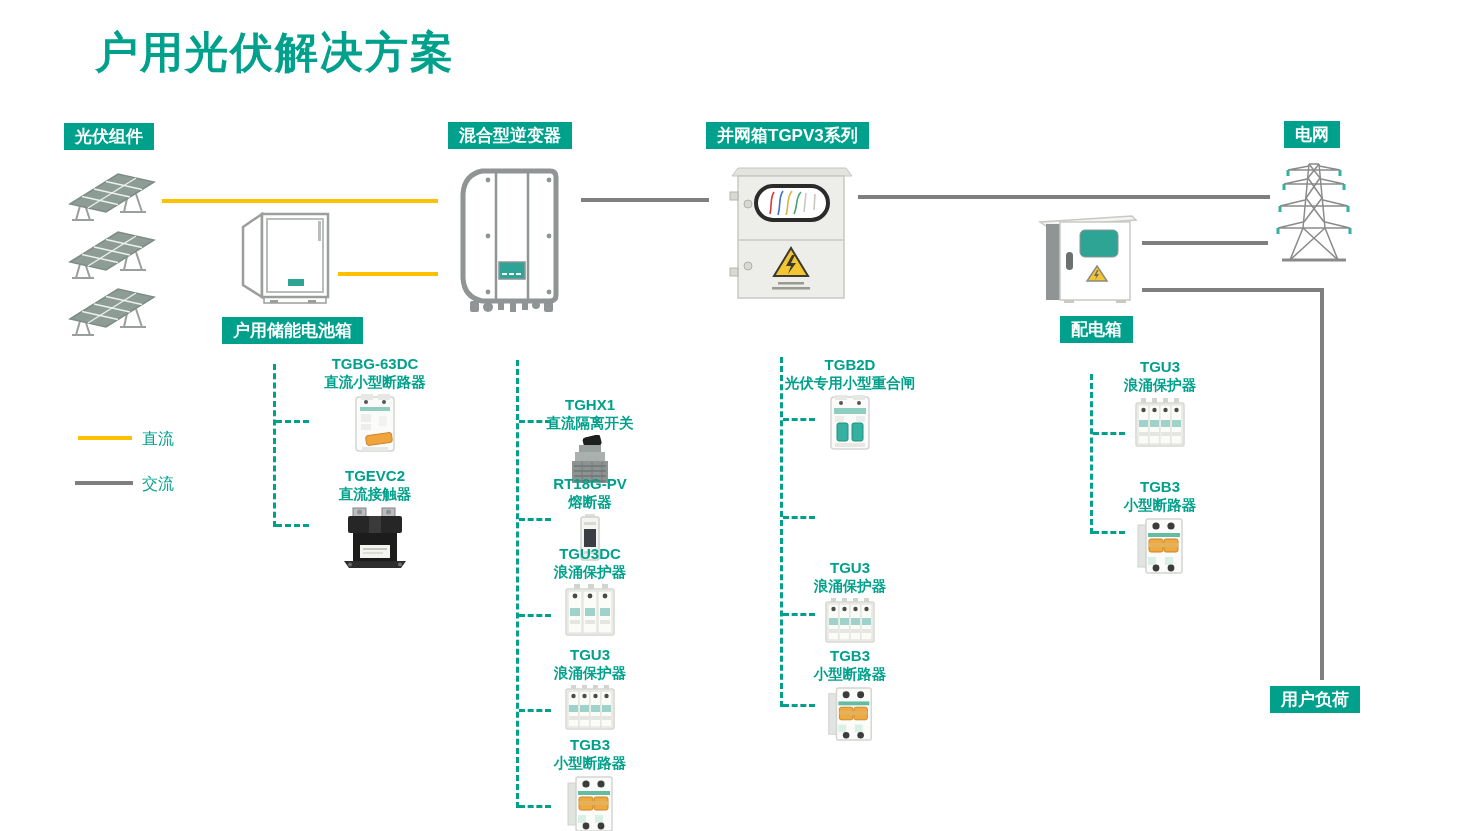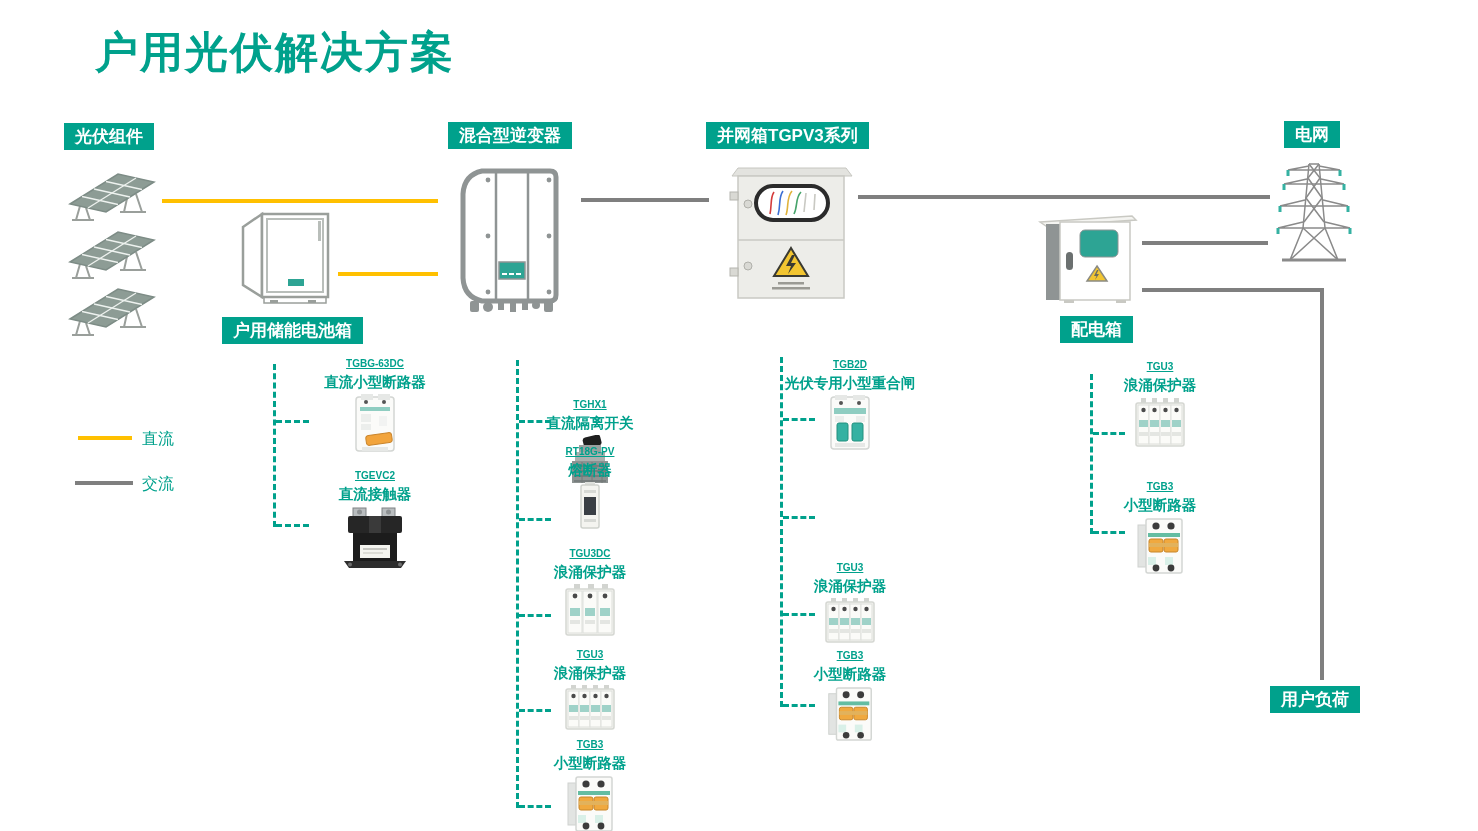--- a/index.html
+++ b/index.html
@@ -19,21 +19,21 @@
 
   .hline{position:absolute;height:4px;}
   .vline{position:absolute;width:4px;}
   .dc{background:var(--dc);}
   .ac{background:var(--ac);}
 
   .dashv{position:absolute;width:0;border-left:3px dashed var(--teal);}
   .dashh{position:absolute;height:0;border-top:3px dashed var(--teal);}
 
   .comp{position:absolute;width:170px;text-align:center;color:var(--teal);}
-  .comp .model{font-size:10px;font-weight:700;line-height:19px;text-decoration:underline;}
+  .comp .model{font-size:15px;font-weight:700;line-height:19px;}
   .comp .cname{font-size:14.5px;font-weight:700;line-height:18px;}
   .comp svg{margin-top:4px;}
 
   .legend-text{position:absolute;color:var(--teal);font-size:16px;font-weight:400;}
 
   svg{display:block;}
   .abs{position:absolute;}
 </style>
 </head>
 <body>
@@ -275,21 +275,21 @@
         <line x1="9" y1="41" x2="41" y2="41"></line>
           <line x1="9" y1="46" x2="41" y2="46"></line>
       </g>
       <g stroke="#747a79" stroke-width="1">
           <line x1="17" y1="27" x2="17" y2="48"></line>
           <line x1="27" y1="27" x2="27" y2="48"></line>
           <line x1="37" y1="27" x2="37" y2="48"></line>
         </g>
     </svg>
   </div>
-  <div class="comp" style="left:505px;top:442px;">
+  <div class="comp" style="left:505px;top:474px;">
     <div class="model">RT18G-PV</div>
     <div class="cname">熔断器</div>
     <svg width="24" height="48" viewBox="0 0 24 48" style="margin:3px auto 0;">
       <rect x="7" y="0" width="10" height="5" fill="#dddfdb"></rect>
       <rect x="3" y="3" width="18" height="43" rx="2" fill="#f4f4f0" stroke="#cfd2cd" stroke-width="1.5"></rect>
       <rect x="6" y="15" width="12" height="18" fill="#3a3f45"></rect>
       <rect x="6" y="8" width="12" height="3" fill="#d7d9d5"></rect>
       <rect x="6" y="37" width="12" height="3" fill="#d7d9d5"></rect>
     </svg>
   </div>

